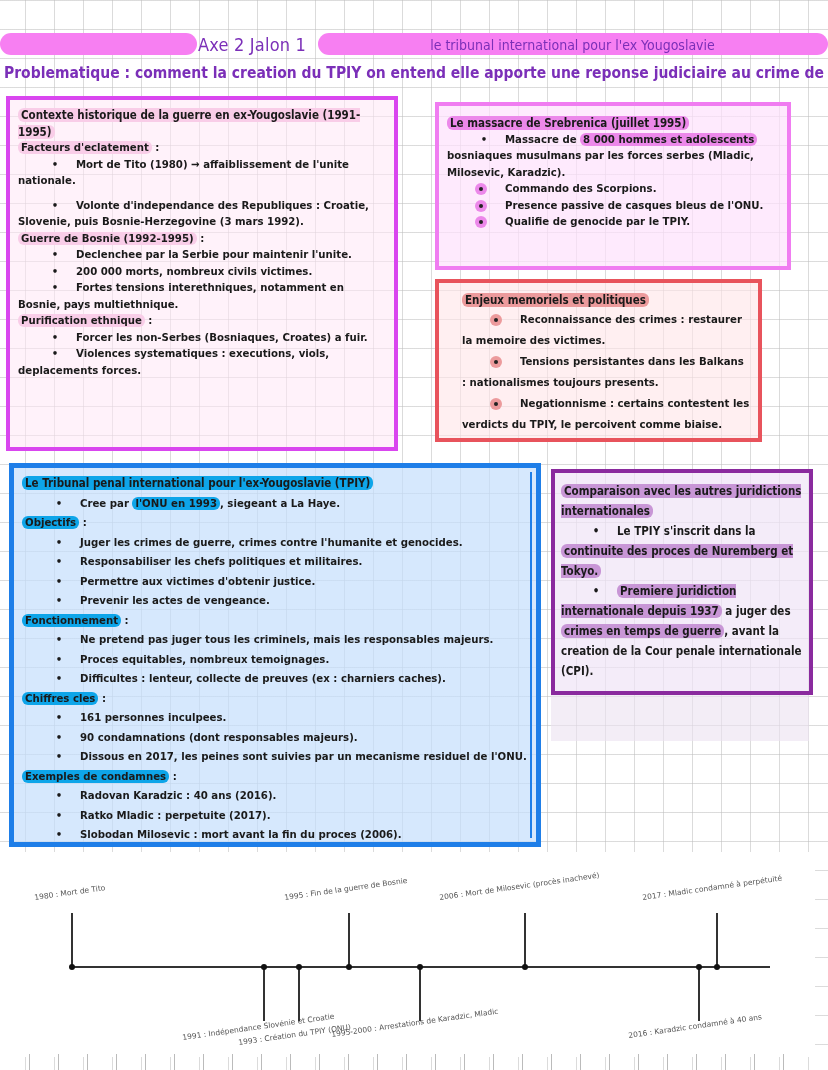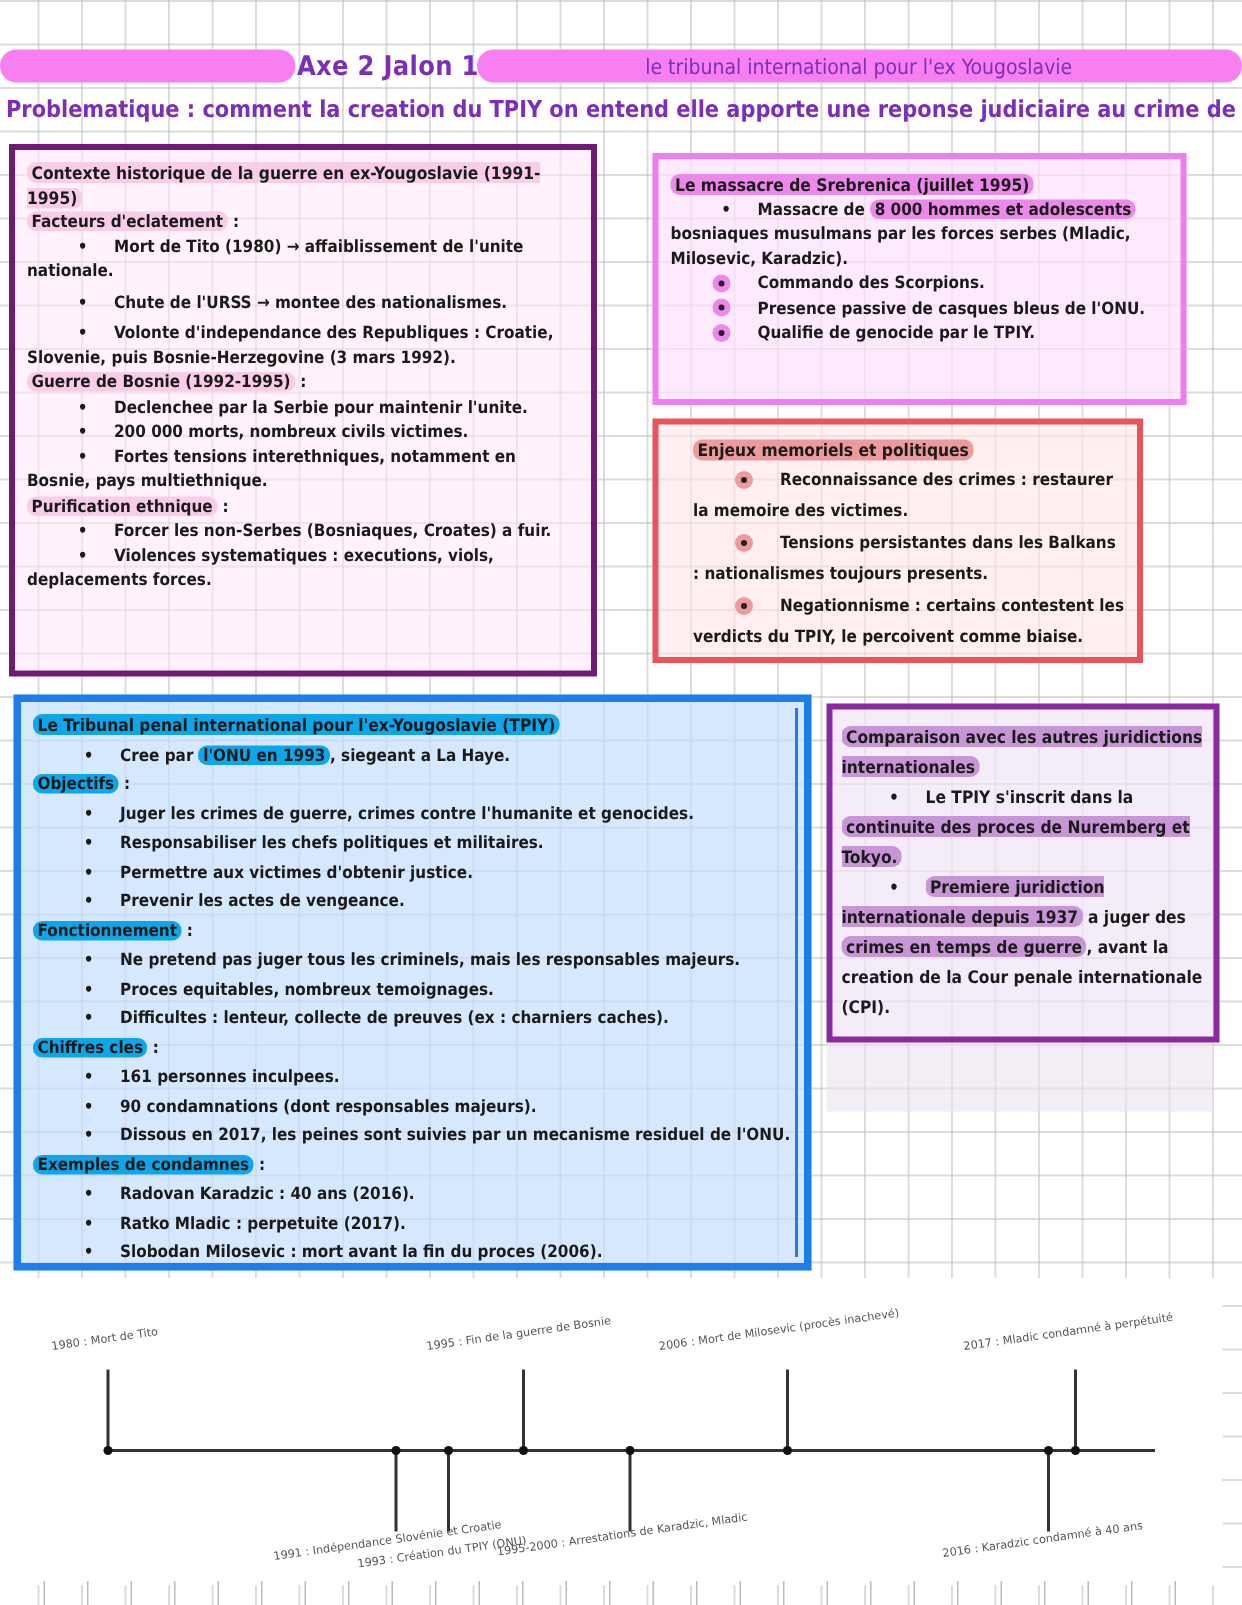--- a/index.html
+++ b/index.html
@@ -9,27 +9,27 @@
     background-image:
       linear-gradient(to right, rgba(190,190,190,0.55) 1px, transparent 1px),
       linear-gradient(to bottom, rgba(190,190,190,0.55) 1px, transparent 1px);
     background-size:29px 29px;
     background-position:-4px 0px;
     font-family:"DejaVu Sans Condensed","DejaVu Sans", sans-serif;
     color:#1a1a1a;
   }
   
   .pill { position:absolute; background:#f77ff2; border-radius:12px; }
-  .title-main { position:absolute; left:198px; top:34px; font-size:18px; color:#7b2fb8; font-weight:bold; letter-spacing:0.2px; }
+  .title-main { position:absolute; left:198px; top:34px; font-size:18px; color:#7b2fb8; font-weight:normal; letter-spacing:0.2px; }
   .title-sub { position:absolute; left:320px; top:37px; width:505px; text-align:center; font-size:14px; color:#7b2fb8; font-weight:normal; }
   .problem { position:absolute; left:4px; top:64px; font-size:15.5px; color:#7b2fb8; font-weight:bold; white-space:nowrap; }
   
   .box { position:absolute; box-sizing:border-box; font-size:11.3px; line-height:16.5px; font-weight:bold; }
   .box p { margin:0; }
-  .box-pink { left:6px; top:96px; width:392px; height:355px; border:4px solid #701a75; background:rgba(255,232,246,0.55); padding:7px 8px; }
+  .box-pink { left:6px; top:96px; width:392px; height:355px; border:4px solid #d946ef; background:rgba(255,232,246,0.55); padding:7px 8px; }
   .box-magenta { left:435px; top:102px; width:356px; height:168px; border:4px solid #f07cf1; background:rgba(253,225,252,0.7); padding:9px 8px; }
   .box-red { left:435px; top:279px; width:327px; height:163px; border:4px solid #e8535c; background:rgba(255,229,231,0.6); padding:8px 8px; }
   .box-blue { left:9px; top:463px; width:532px; height:384px; border:5px solid #1e7ee8; background:rgba(196,222,252,0.7); padding:6px 8px; }
   .box-blue-inner { position:absolute; right:4px; top:4px; bottom:4px; width:2px; background:#1e7ee8; }
   .box-purple { left:551px; top:469px; width:262px; height:226px; border:4px solid #8a2a9e; background:rgba(240,228,246,0.7); padding:8px 6px; font-size:11.5px; line-height:20px; }
   .purple-shadow { position:absolute; left:551px; top:695px; width:258px; height:46px; background:rgba(235,225,240,0.6); }
   .hl-pink { background:#f9cde8; border-radius:6px; padding:0 3px; }
   .hl-magenta { background:#ec88ea; border-radius:6px; padding:0 3px; }
   .hl-red { background:#ec9a9c; border-radius:6px; padding:0 3px; }
   .hl-blue { background:#0ea5e9; border-radius:6px; padding:0 3px; }
@@ -56,21 +56,20 @@
 <div class="title-main">Axe 2 Jalon 1</div>
 <div class="pill" style="left:318px;top:33px;width:510px;height:22px;"></div>
 <div class="title-sub">le tribunal international pour l'ex Yougoslavie</div>
 <div class="problem">Problematique : comment la creation du TPIY on entend elle apporte une reponse judiciaire au crime de masse ?</div>
 
 <div class="box box-pink">
   <p class="head"><span class="hl-pink">Contexte historique de la guerre en ex-Yougoslavie (1991-1995)</span></p>
   <p><span class="hl-pink">Facteurs d'eclatement</span> :</p>
   <p><span class="bul">•</span><span>Mort de Tito (1980) → affaiblissement de l'unite nationale.</span></p>
   <div class="spacer"></div>
-  <p><span class="bul">•</span><span>Chute de l'URSS → montee des nationalismes.</span></p>
   <div class="spacer"></div>
   <p><span class="bul">•</span><span>Volonte d'independance des Republiques : Croatie, Slovenie, puis Bosnie-Herzegovine (3 mars 1992).</span></p>
   <p><span class="hl-pink">Guerre de Bosnie (1992-1995)</span> :</p>
   <p><span class="bul">•</span><span>Declenchee par la Serbie pour maintenir l'unite.</span></p>
   <p><span class="bul">•</span><span>200 000 morts, nombreux civils victimes.</span></p>
   <p><span class="bul">•</span><span>Fortes tensions interethniques, notamment en Bosnie, pays multiethnique.</span></p>
   <p><span class="hl-pink">Purification ethnique</span> :</p>
   <p><span class="bul">•</span><span>Forcer les non-Serbes (Bosniaques, Croates) a fuir.</span></p>
   <p><span class="bul">•</span><span>Violences systematiques : executions, viols, deplacements forces.</span></p>
 </div>

